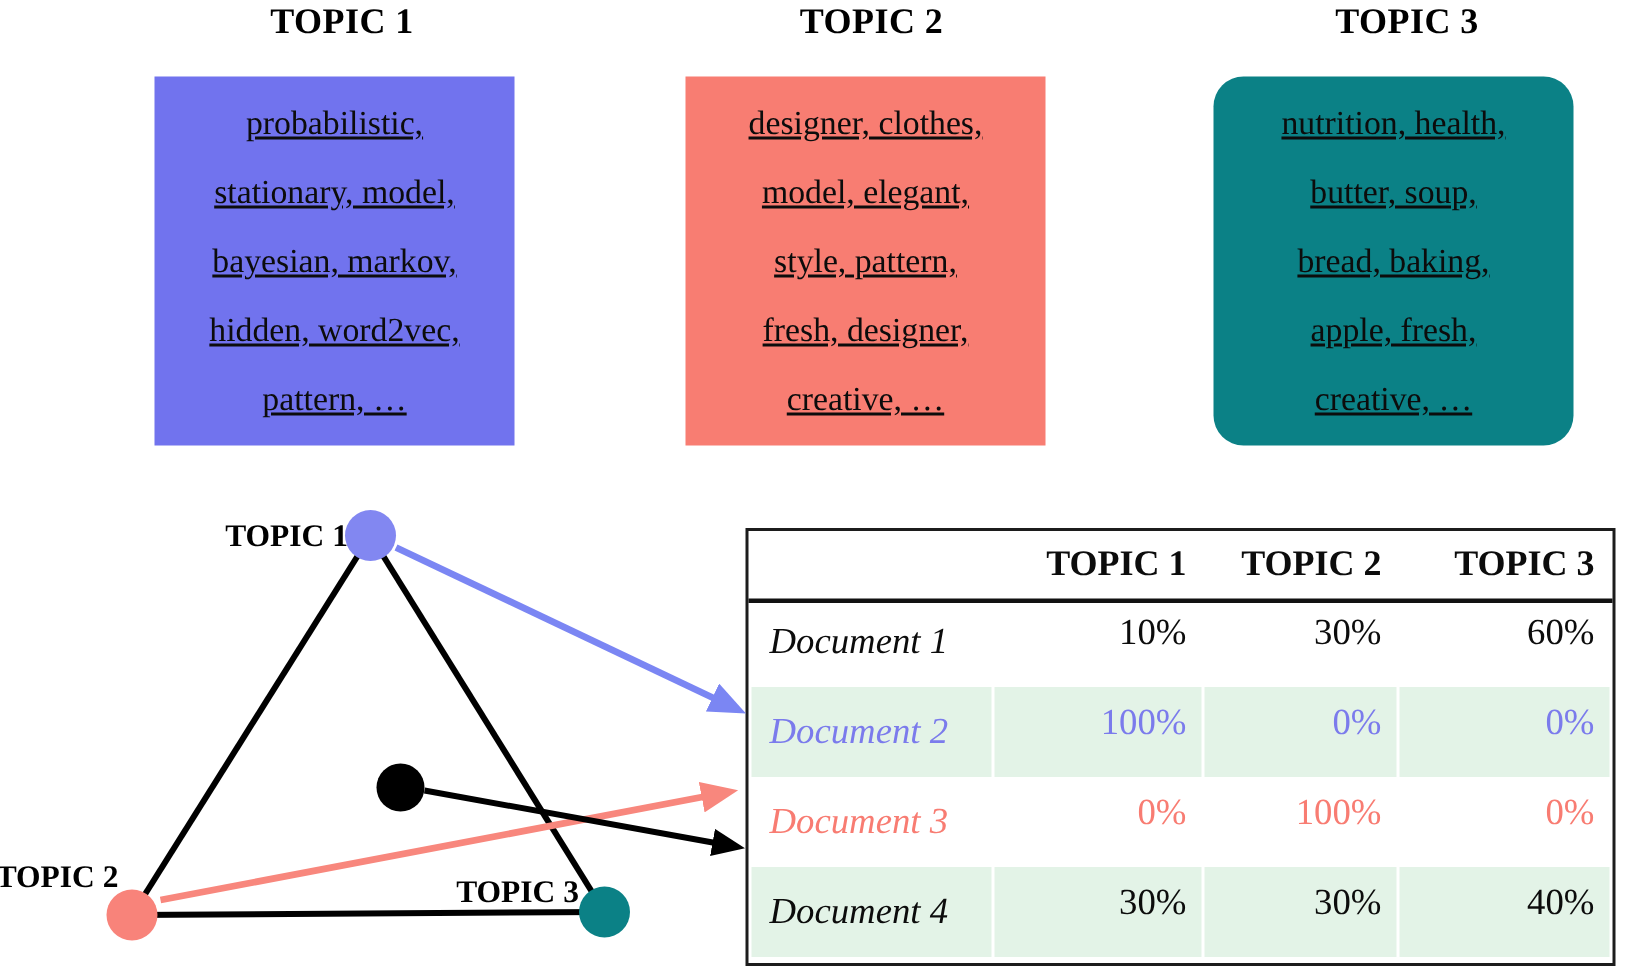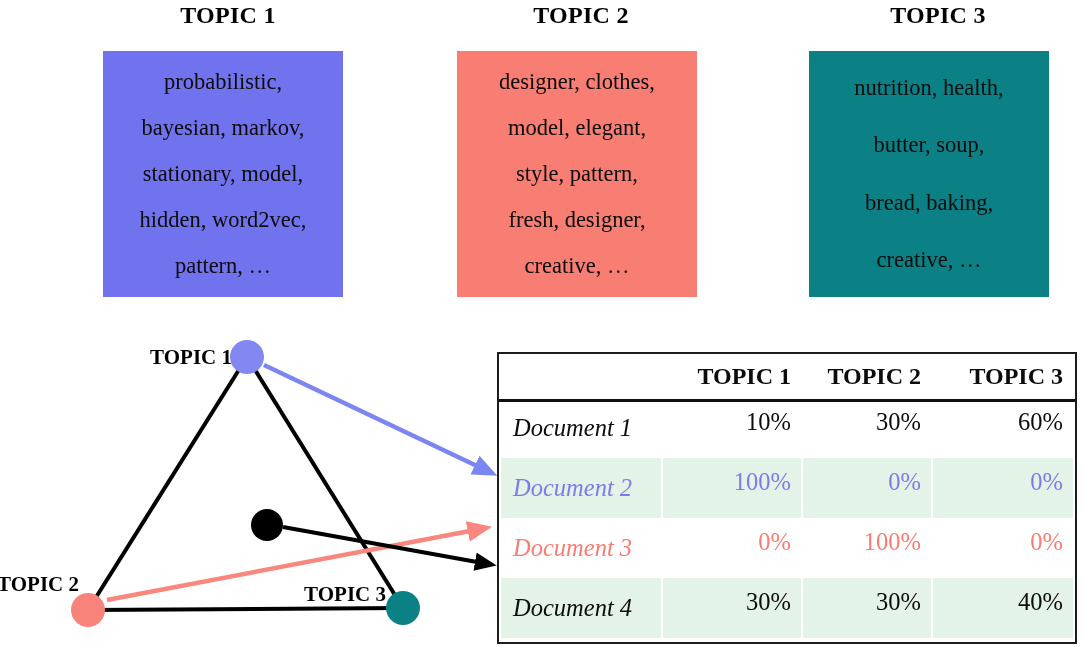--- a/index.html
+++ b/index.html
@@ -8,26 +8,26 @@
     font-family:"Liberation Serif","DejaVu Serif",serif;background:#fff;
   }
   
   .topic-title{
     position:absolute;top:2px;width:240px;text-align:center;
     font-weight:bold;font-size:24px;color:#000;letter-spacing:.3px;
   }
   .topic-box{
     position:absolute;top:51px;height:246px;width:240px;
     display:flex;flex-direction:column;justify-content:space-around;
-    text-align:center;font-size:22.5px;color:#0c0c0c;padding:8px 0;box-sizing:border-box;
+    text-align:center;font-size:22.5px;color:#0c0c0c;padding:8px 0;box-sizing:border-box;text-decoration:underline;
   }
   .topic-box .wline{white-space:nowrap;}
   #box1{left:103px;background:var(--topic1);}
   #box2{left:457px;background:var(--topic2);}
-  #box3{left:809px;background:var(--topic3);}
+  #box3{left:809px;background:var(--topic3);border-radius:20px;}
   #title1{left:108px;}
   #title2{left:461px;}
   #title3{left:818px;}
   
   svg.diagram{position:absolute;left:0;top:0;pointer-events:none;}
   .tri-edge{stroke:#000;stroke-width:4;}
   .node1{fill:var(--node1);}
   .node2{fill:var(--node2);}
   .node3{fill:var(--node3);}
   .nodeDoc{fill:#000;}
@@ -61,36 +61,37 @@
 <body>
 
 <div class="stage">
 
   <div class="topic-title" id="title1">TOPIC 1</div>
   <div class="topic-title" id="title2">TOPIC 2</div>
   <div class="topic-title" id="title3">TOPIC 3</div>
 
   <div class="topic-box" id="box1">
     <div class="wline">probabilistic,</div>
+    <div class="wline">stationary, model,</div>
     <div class="wline">bayesian, markov,</div>
-    <div class="wline">stationary, model,</div>
     <div class="wline">hidden, word2vec,</div>
     <div class="wline">pattern, …</div>
   </div>
   <div class="topic-box" id="box2">
     <div class="wline">designer, clothes,</div>
     <div class="wline">model, elegant,</div>
     <div class="wline">style, pattern,</div>
     <div class="wline">fresh, designer,</div>
     <div class="wline">creative, …</div>
   </div>
   <div class="topic-box" id="box3">
     <div class="wline">nutrition, health,</div>
     <div class="wline">butter, soup,</div>
     <div class="wline">bread, baking,</div>
+    <div class="wline">apple, fresh,</div>
     <div class="wline">creative, …</div>
   </div>
 
   <div class="table-wrap">
     <table>
       <colgroup>
           <col class="c-doc">
           <col class="c-t1">
           <col class="c-t2">
           <col class="c-t3">

